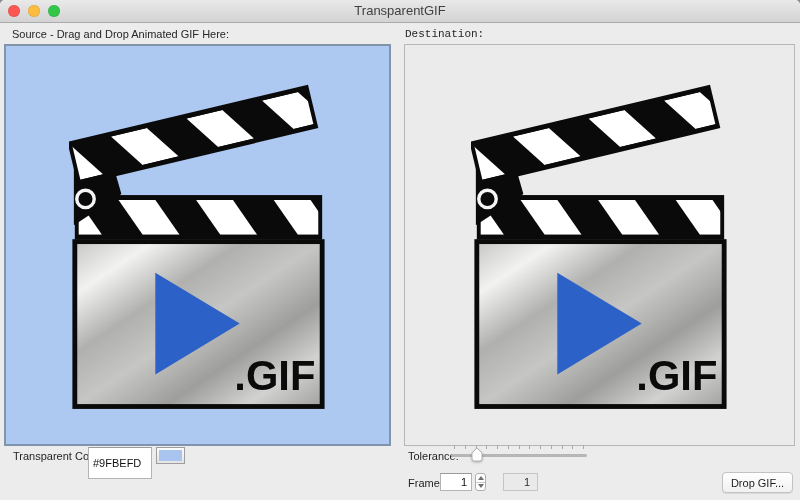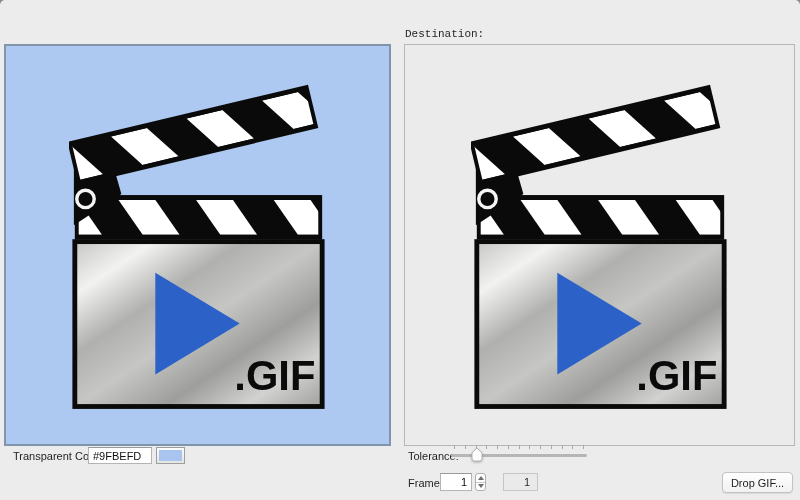--- a/index.html
+++ b/index.html
@@ -22,21 +22,21 @@
   .panel-label{position:absolute;font-size:11px;color:#262626;white-space:nowrap;}
   .src-label{left:12px;top:28px;}
   .dst-label{left:405px;top:28px;font-family:Liberation Mono, monospace;}
   .panel{position:absolute;top:44px;display:flex;align-items:center;justify-content:center;box-sizing:border-box;}
   .panel-src{left:4px;width:387px;height:402px;border:2px solid #8094ab;}
   .panel-dst{left:404px;width:391px;height:402px;border:1px solid #b7b7b7;background:#ebebeb;}
   .clapper-svg{display:block;}
   
   .tc-label{position:absolute;left:13px;top:450px;font-size:11px;}
   .tc-input{
-    position:absolute;left:88px;top:447px;width:64px;height:17px;box-sizing:border-box;
+    position:absolute;left:88px;top:447px;width:64px;height:32px;box-sizing:border-box;
     border:1px solid #b4b4b4;border-top-color:#9a9a9a;background:#fff;
     font-family:"Liberation Sans",sans-serif;font-size:11px;padding:0 4px;color:#111;
   }
   .color-well{
     position:absolute;left:156px;top:447px;width:29px;height:17px;box-sizing:border-box;
     border:1px solid #9e9e9e;background:linear-gradient(#fdfdfd,#e4e4e4);padding:2px;cursor:default;
   }
   .color-well .swatch{width:100%;height:100%;}
   
   .tol-label{position:absolute;left:408px;top:450px;font-size:11px;}
@@ -117,21 +117,28 @@
 
         <circle cx="17" cy="113" r="9" fill="none" stroke="#f5f5f5" stroke-width="3.5"></circle>
 
         <polygon points="89,189 176,241.5 89,294" fill="#2c61c8"></polygon>
 
         <text x="254" y="310" text-anchor="end" font-family="Liberation Sans, sans-serif" font-size="43" font-weight="bold" fill="#0b0b0b">.GIF</text>
       </g>
     </defs>
   </svg>
 
+  <div class="titlebar">
+    <div class="title">TransparentGIF</div>
+    <div class="tl close" style="background-color: rgb(252, 87, 83);"></div>
+    <div class="tl min" style="background-color: rgb(253, 188, 64);"></div>
+    <div class="tl zoom" style="background-color: rgb(51, 199, 72);"></div>
+  </div>
 
+  <div class="panel-label src-label">Source - Drag and Drop Animated GIF Here:</div>
   <div class="panel-label dst-label">Destination:</div>
 
   <div class="panel panel-src" style="background-color: rgb(173, 200, 241);">
     <svg class="clapper-svg" viewBox="0 -10 266 342" width="258" height="333">
       <use href="#clapper"></use>
     </svg>
   </div>
 
   <div class="panel panel-dst">
     <svg class="clapper-svg" viewBox="0 -10 266 342" width="258" height="333">

